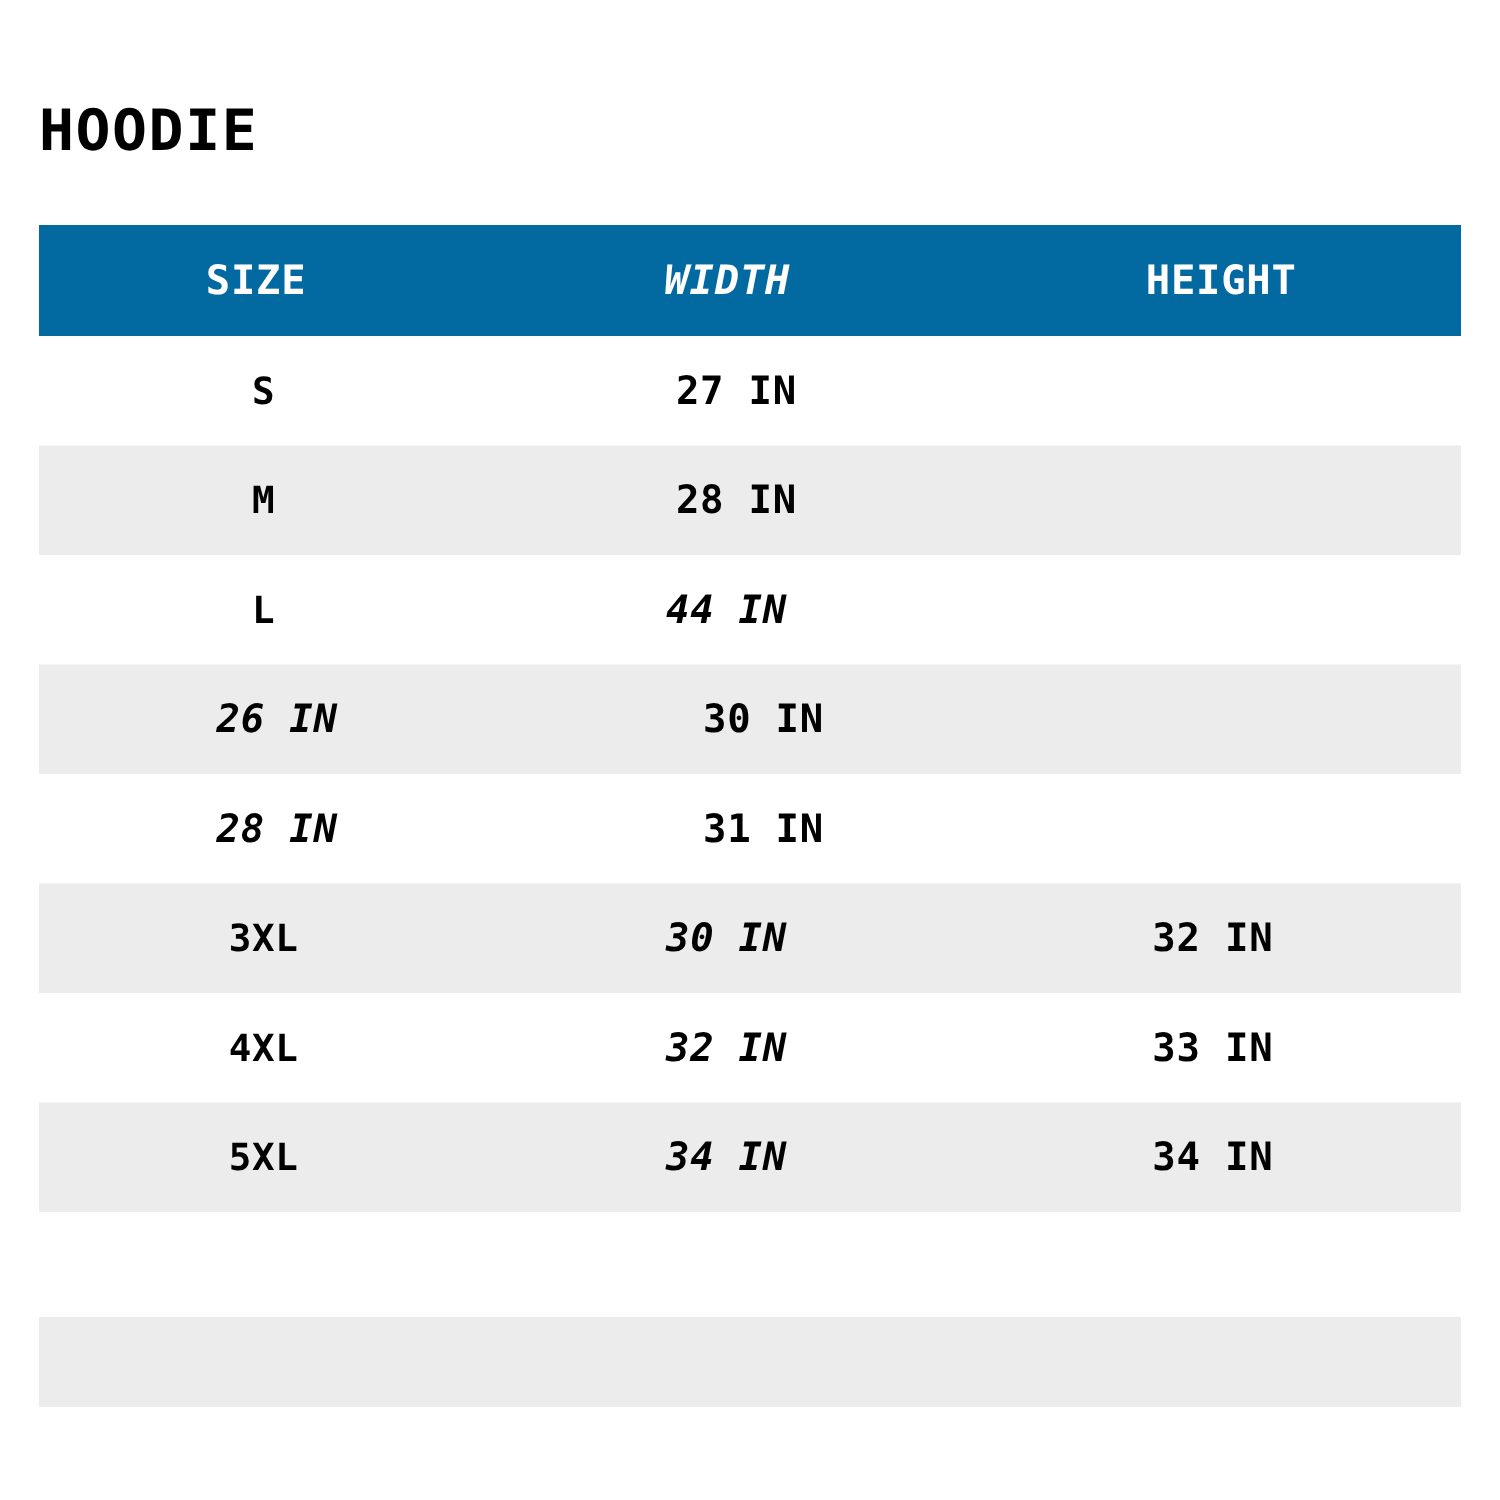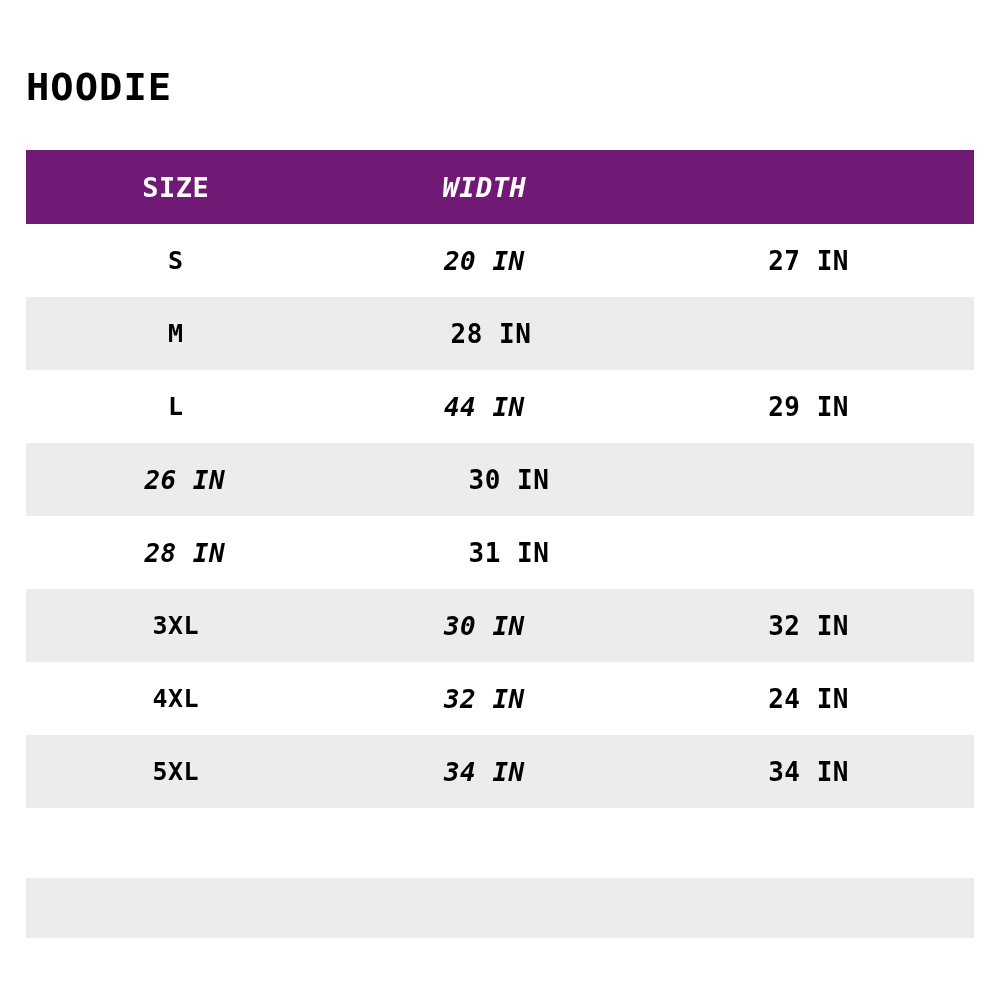--- a/index.html
+++ b/index.html
@@ -39,22 +39,23 @@
     top: 150px;
     width: 948px;
   }
   .row {
     display: flex;
     width: 100%;
     align-items: center;
     box-sizing: border-box;
   }
   .header-row {
-    background: #701a75;
+    background: #0369a1;
     height: 74px;
+    gap: 16px;
   }
   .header-row .cell {
     color: #ffffff;
     font-size: 27px;
     font-weight: bold;
     letter-spacing: 0.5px;
   }
   .data-row {
     height: 73px;
     background: #ffffff;
@@ -102,37 +103,36 @@
 
 <div class="page">
 
   <div class="title">HOODIE</div>
 
   <div class="table">
 
     <div class="row header-row">
       <div class="cell col-size">SIZE</div>
       <div class="cell col-width">WIDTH</div>
+      <div class="cell col-height">HEIGHT</div>
     </div>
 
     <div class="row data-row">
       <div class="cell col-size">S</div>
-      <div class="cell col-width">20 IN</div>
       <div class="cell col-height">27 IN</div>
     </div>
 
     <div class="row data-row alt">
       <div class="cell col-size">M</div>
       <div class="cell col-height">28 IN</div>
     </div>
 
     <div class="row data-row">
       <div class="cell col-size">L</div>
       <div class="cell col-width">44 IN</div>
-      <div class="cell col-height">29 IN</div>
     </div>
 
     <div class="row data-row alt">
       <div class="cell col-width">26 IN</div>
       <div class="cell col-height">30 IN</div>
     </div>
 
     <div class="row data-row">
       <div class="cell col-width">28 IN</div>
       <div class="cell col-height">31 IN</div>
@@ -140,21 +140,21 @@
 
     <div class="row data-row alt">
       <div class="cell col-size">3XL</div>
       <div class="cell col-width">30 IN</div>
       <div class="cell col-height">32 IN</div>
     </div>
 
     <div class="row data-row">
       <div class="cell col-size">4XL</div>
       <div class="cell col-width">32 IN</div>
-      <div class="cell col-height">24 IN</div>
+      <div class="cell col-height">33 IN</div>
     </div>
 
     <div class="row data-row alt">
       <div class="cell col-size">5XL</div>
       <div class="cell col-width">34 IN</div>
       <div class="cell col-height">34 IN</div>
     </div>
 
   </div>
 

